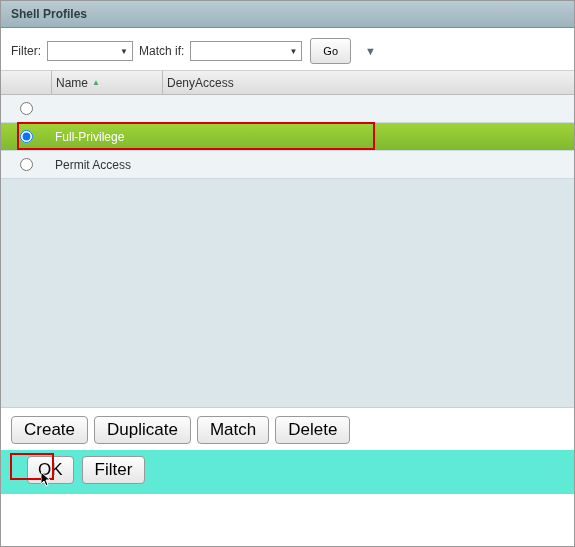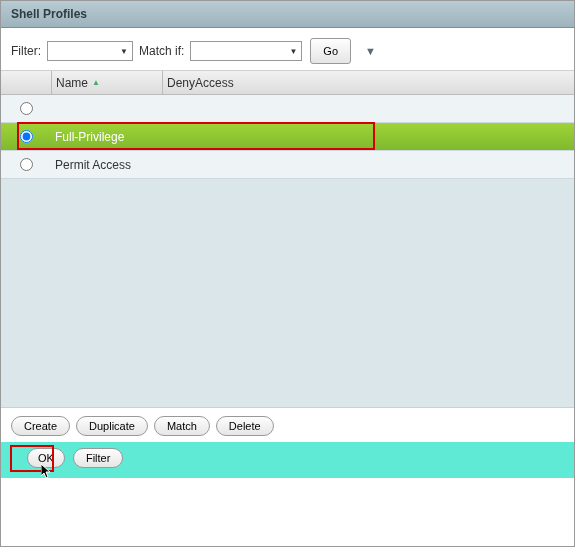--- a/index.html
+++ b/index.html
@@ -91,23 +91,23 @@
     .button-bar {
       padding: 8px 10px 6px;
       display: flex;
       gap: 6px;
       border-top: 1px solid #cfcfcf;
       background: #fff;
     }
     .btn {
       border: 1px solid #999;
       background: linear-gradient(#fdfdfd, #e6e6e6);
-      font-size: 11px;
+      font-size: 17px;
       padding: 3px 12px;
-      border-radius: 10px;
+      border-radius: 4px;
       cursor: pointer;
     }
     .footer-bar {
       padding: 6px 26px 10px;
       display: flex;
       gap: 8px;
       align-items: center;
       background: #5eead4;
       position: relative;
     }

